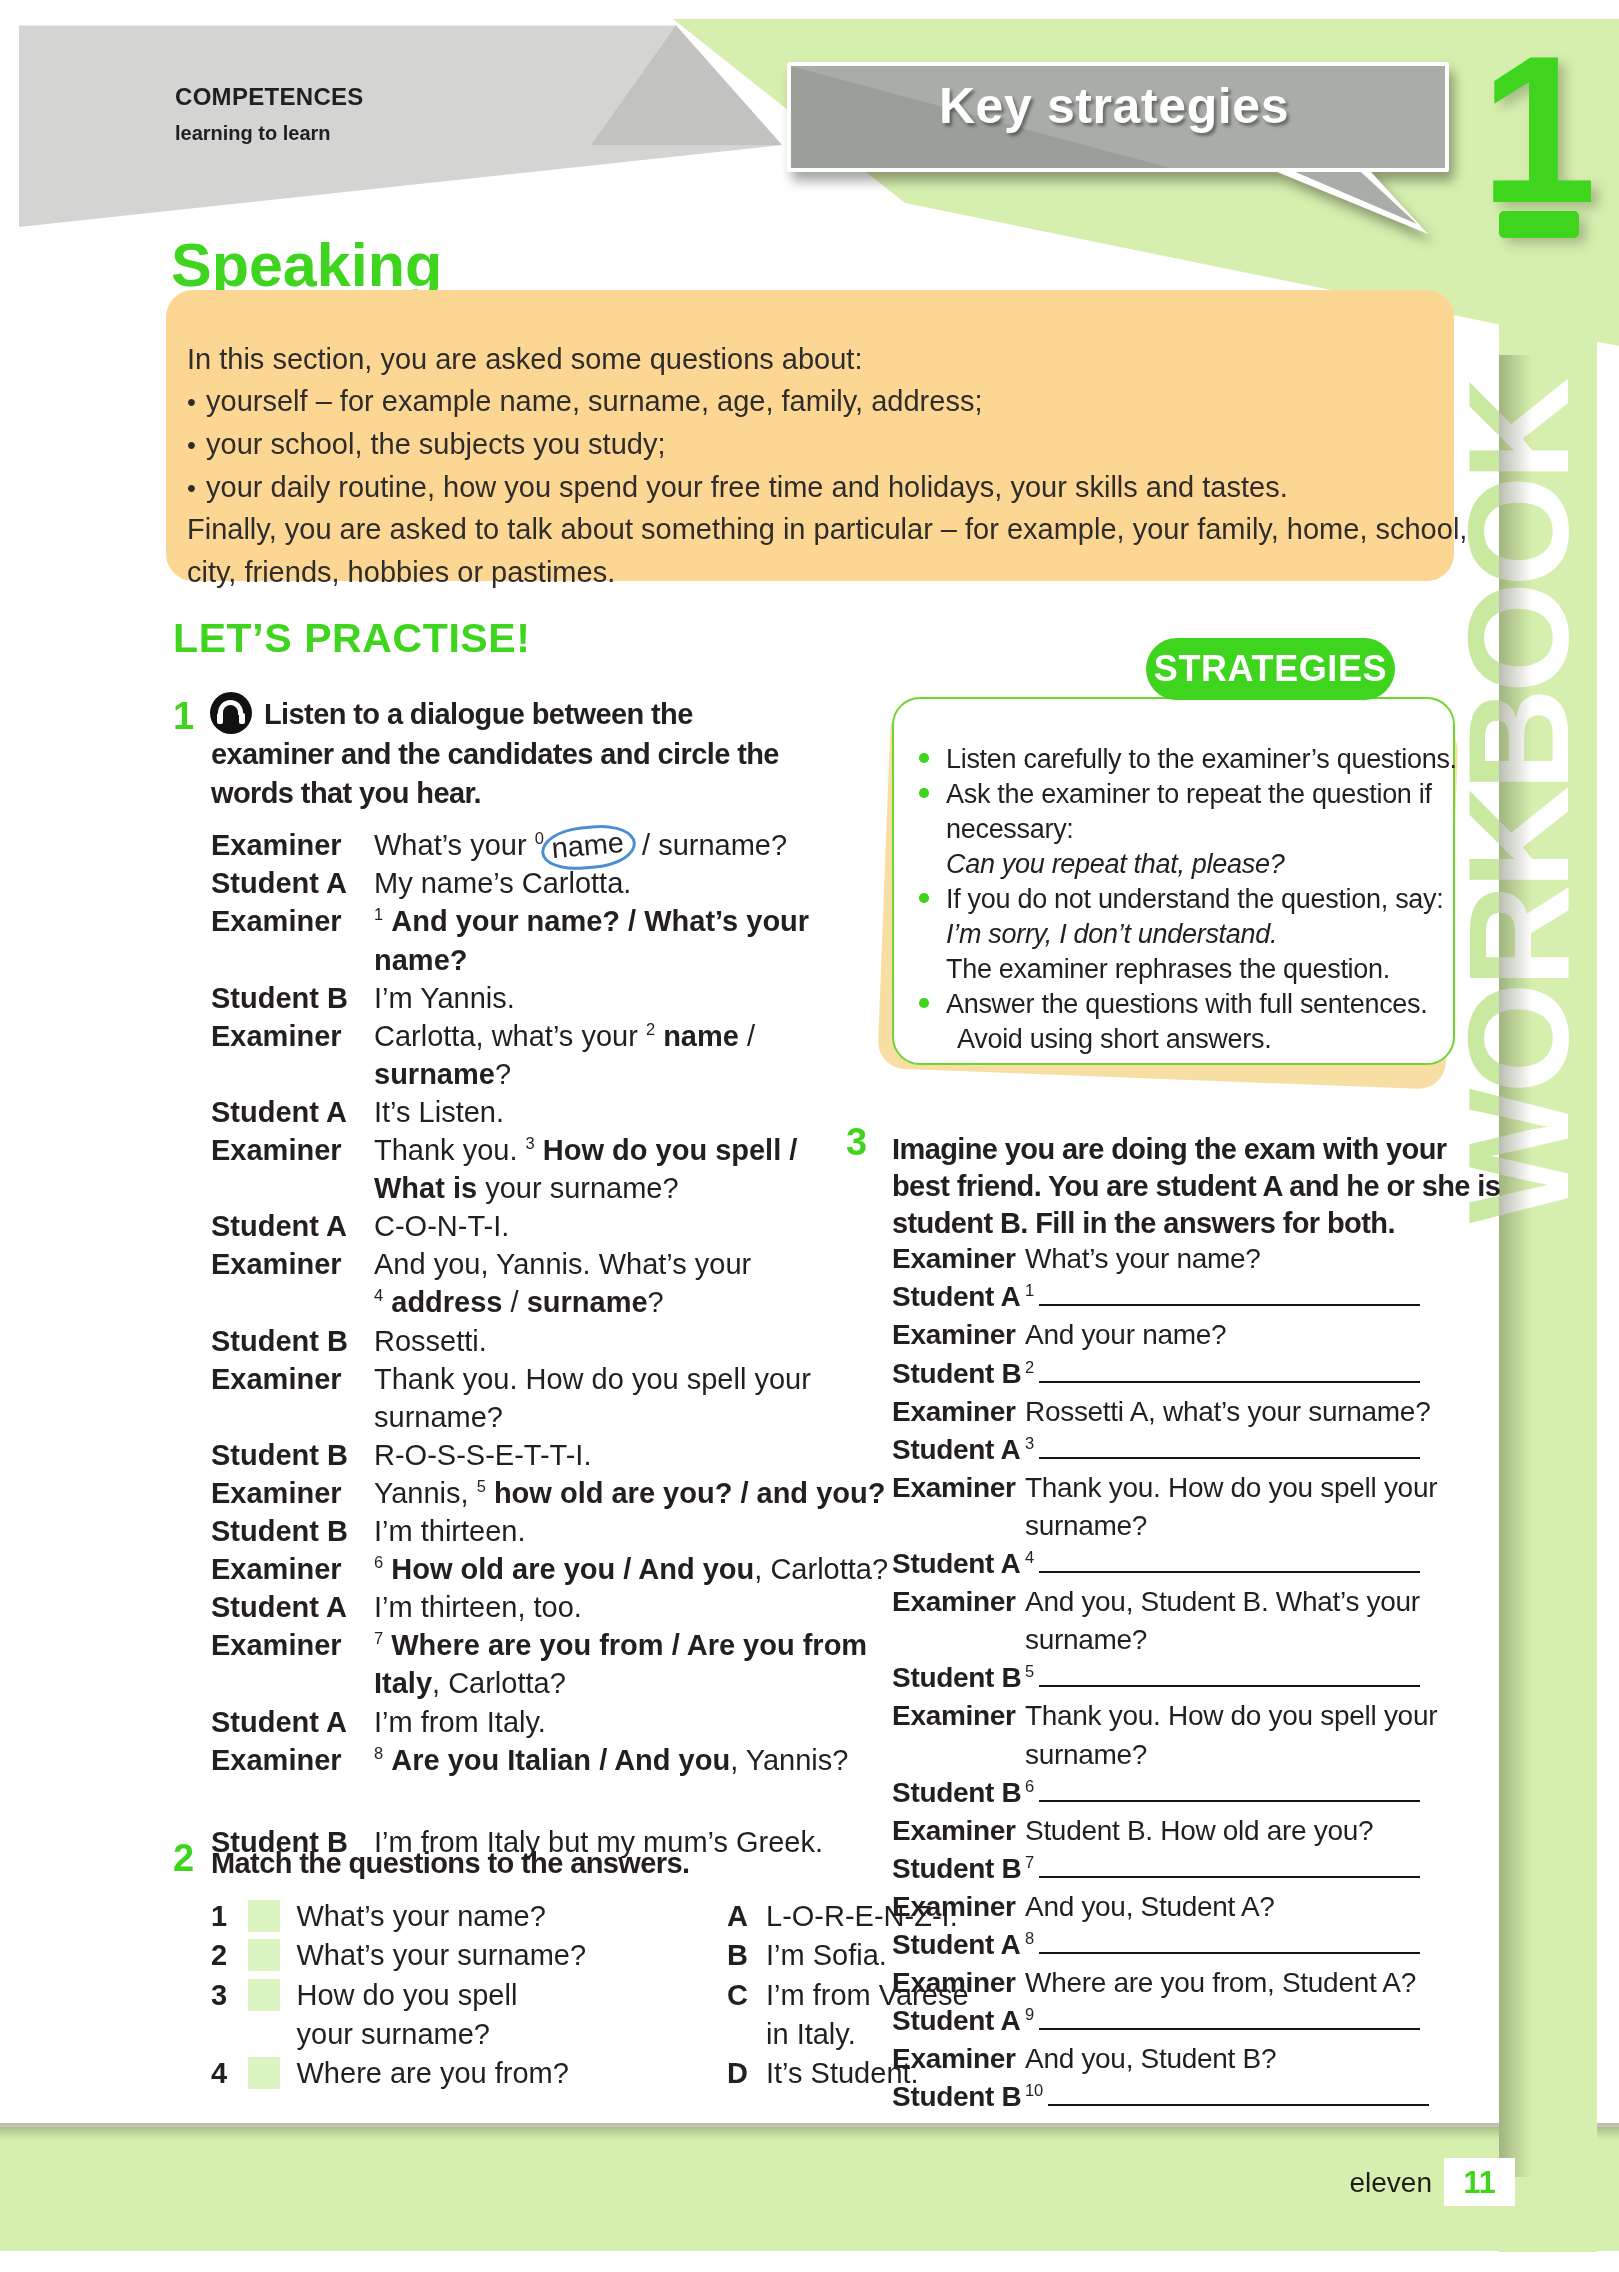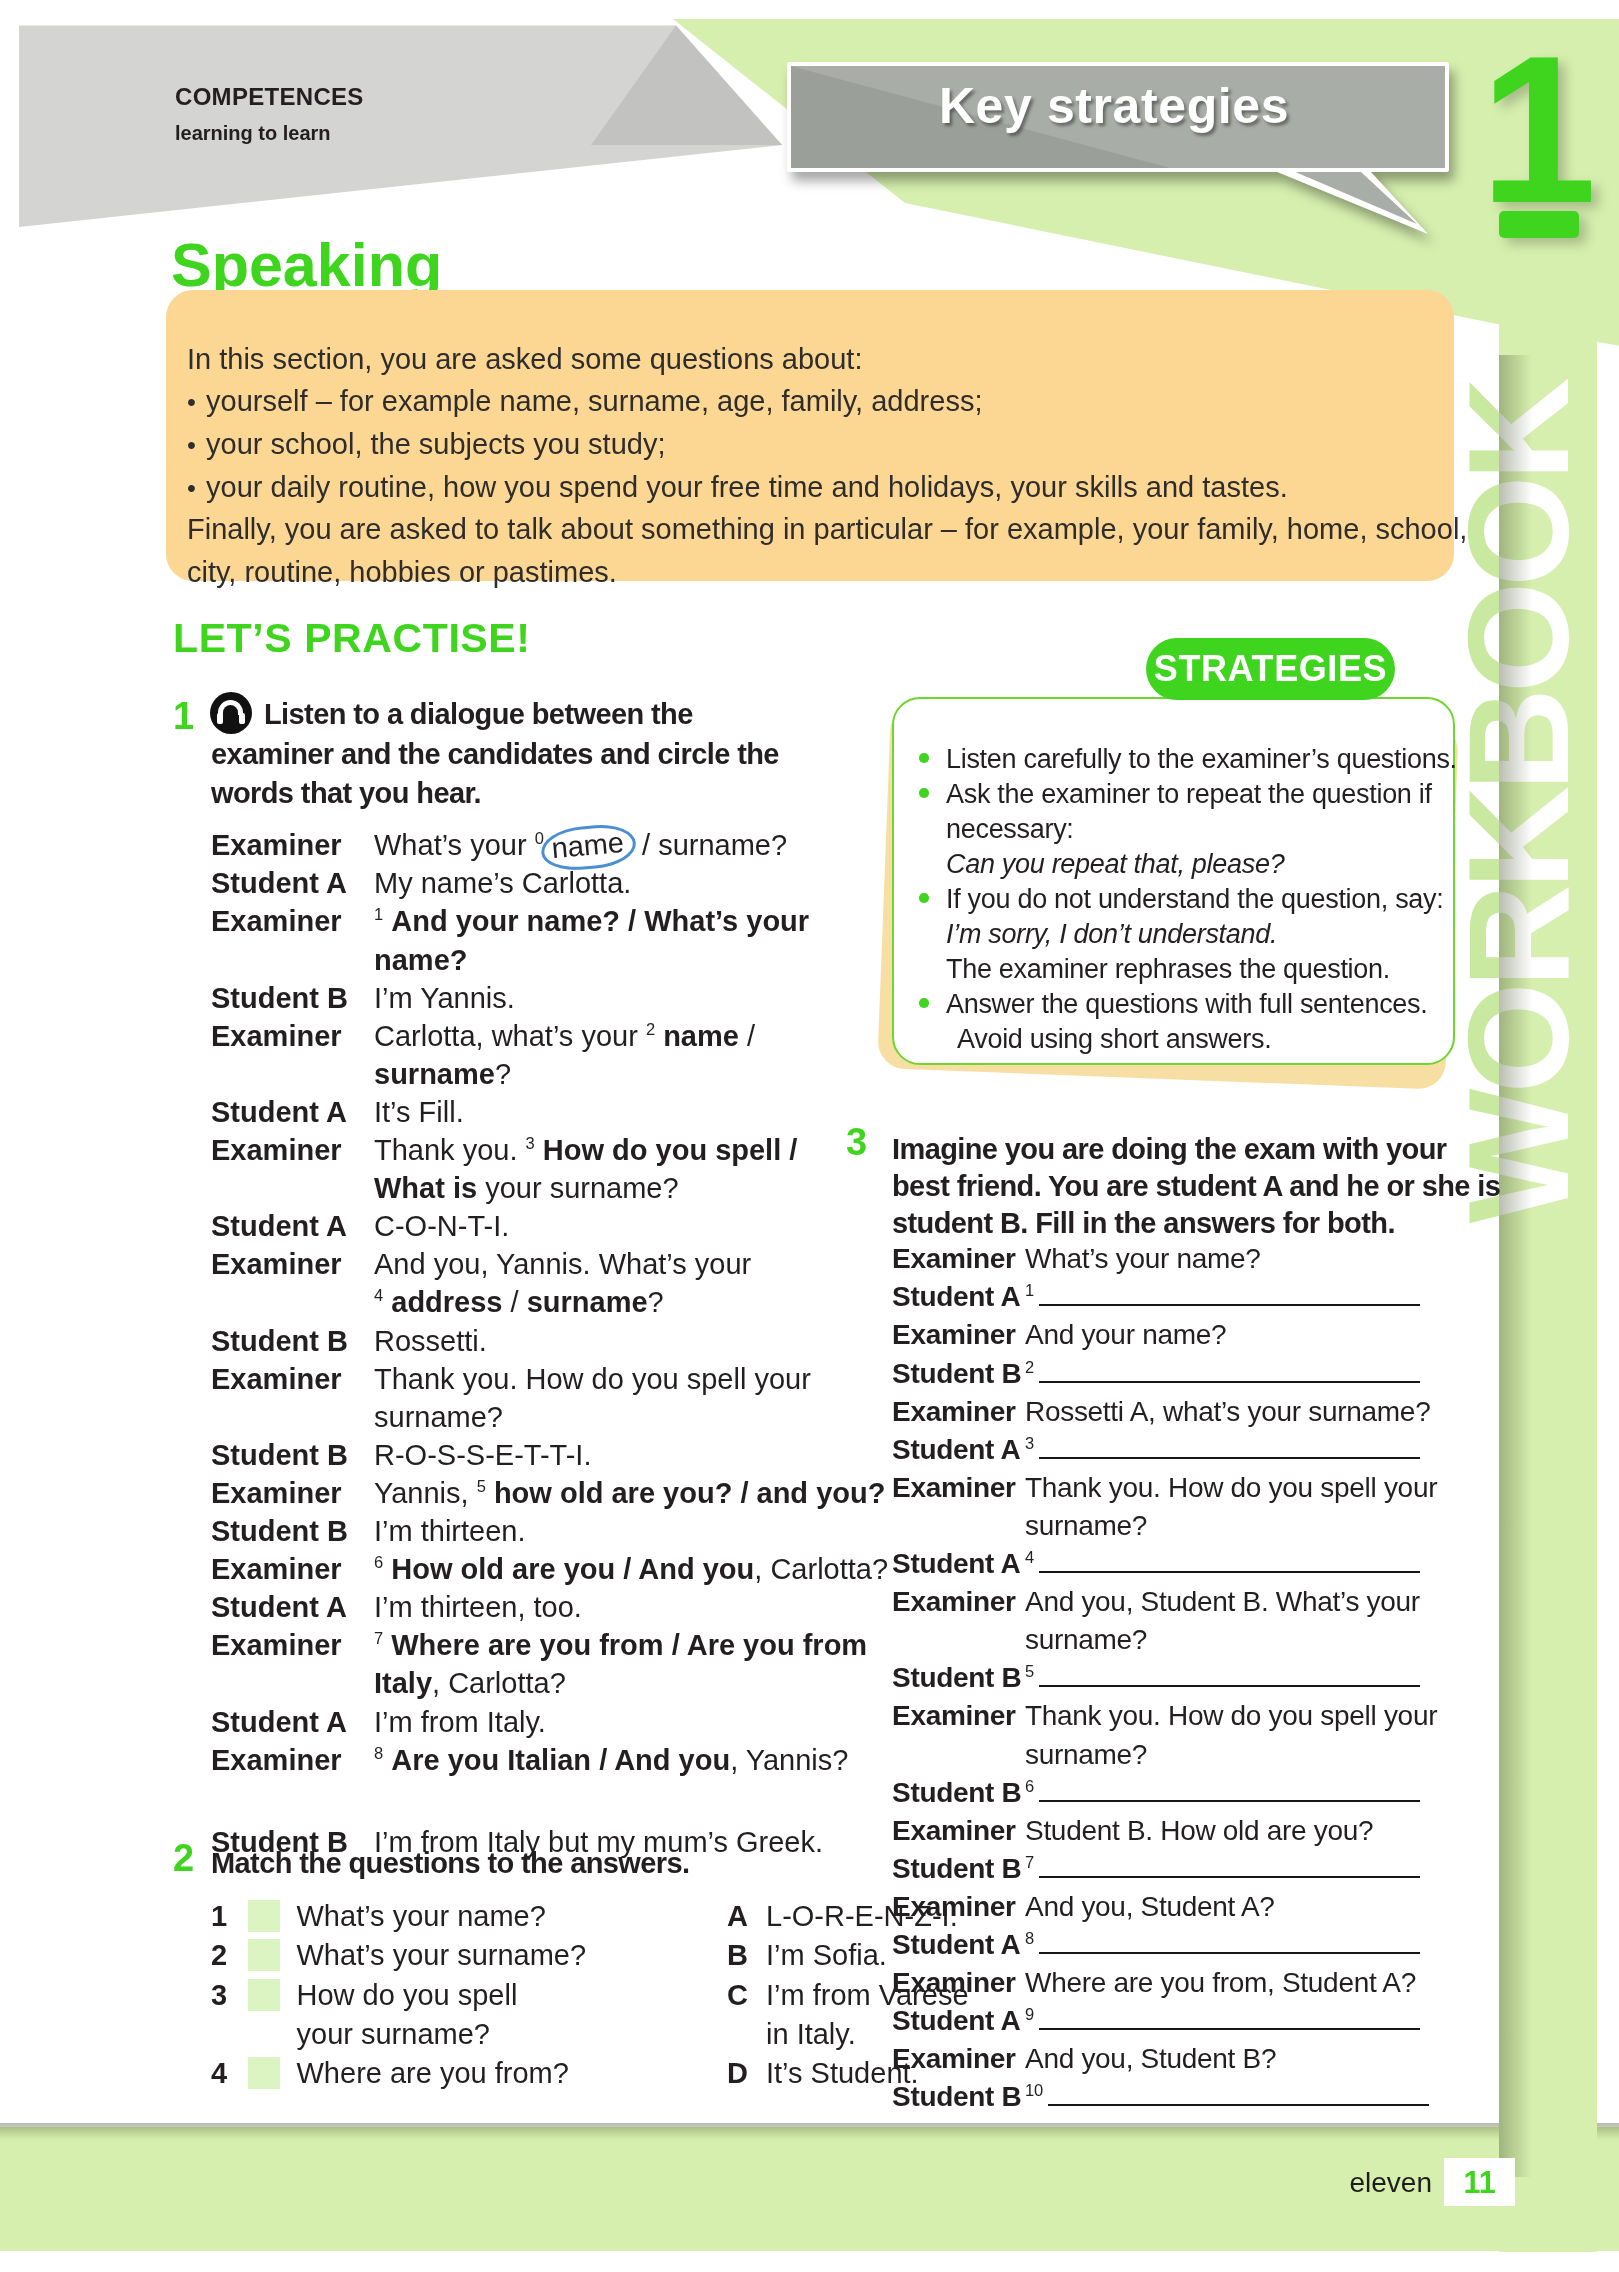--- a/index.html
+++ b/index.html
@@ -127,39 +127,39 @@
 
   <div class="abs" id="speaking">Speaking</div>
 
   <div class="abs" id="intro-box"></div>
   <div id="intro-rows">
       <div class="intro-row" style="top: 343px;"><span>In this section, you are asked some questions about:</span></div>
       <div class="intro-row" style="top: 385px;"><span class="dot2">•</span><span>yourself – for example name, surname, age, family, address;</span></div>
       <div class="intro-row" style="top: 428px;"><span class="dot2">•</span><span>your school, the subjects you study;</span></div>
       <div class="intro-row" style="top: 471px;"><span class="dot2">•</span><span>your daily routine, how you spend your free time and holidays, your skills and tastes.</span></div>
       <div class="intro-row" style="top: 513px;"><span>Finally, you are asked to talk about something in particular – for example, your family, home, school,</span></div>
-      <div class="intro-row" style="top: 556px;"><span>city, routine, hobbies or pastimes.</span></div>
+      <div class="intro-row" style="top: 556px;"><span>city, friends, hobbies or pastimes.</span></div>
     </div>
 
   <div class="abs" id="lets-practise">LET’S PRACTISE!</div>
 
   <div class="abs ex-num" id="ex1-num">1</div>
   <div class="abs" id="hp-icon"></div>
   <div class="abs instr" id="ex1-i0">Listen to a dialogue between the</div>
   <div class="abs instr" id="ex1-i1">examiner and the candidates and circle the</div>
   <div class="abs instr" id="ex1-i2">words that you hear.</div>
   <div id="ex1-dialogue">
       <div class="row" style="top: 829px;"><span class="lbl">Examiner</span><span><span>What’s your </span><sup>0</sup><span class="circ">name</span><span> / surname?</span></span></div>
       <div class="row" style="top: 867px;"><span class="lbl">Student A</span><span><span>My name’s Carlotta.</span></span></div>
       <div class="row" style="top: 905px;"><span class="lbl">Examiner</span><span><sup>1</sup><span> </span><span class="b ">And your name? / What’s your</span></span></div>
       <div class="row" style="top: 944px;"><span class="lbl"></span><span><span class="b ">name?</span></span></div>
       <div class="row" style="top: 982px;"><span class="lbl">Student B</span><span><span>I’m Yannis.</span></span></div>
       <div class="row" style="top: 1020px;"><span class="lbl">Examiner</span><span><span>Carlotta, what’s your </span><sup>2</sup><span> </span><span class="b ">name</span><span> /</span></span></div>
       <div class="row" style="top: 1058px;"><span class="lbl"></span><span><span class="b ">surname</span><span>?</span></span></div>
-      <div class="row" style="top: 1096px;"><span class="lbl">Student A</span><span><span>It’s Fill.</span></span></div>
+      <div class="row" style="top: 1096px;"><span class="lbl">Student A</span><span><span>It’s Listen.</span></span></div>
       <div class="row" style="top: 1134px;"><span class="lbl">Examiner</span><span><span>Thank you. </span><sup>3</sup><span> </span><span class="b ">How do you spell /</span></span></div>
       <div class="row" style="top: 1172px;"><span class="lbl"></span><span><span class="b ">What is</span><span> your surname?</span></span></div>
       <div class="row" style="top: 1210px;"><span class="lbl">Student A</span><span><span>C-O-N-T-I.</span></span></div>
       <div class="row" style="top: 1248px;"><span class="lbl">Examiner</span><span><span>And you, Yannis. What’s your</span></span></div>
       <div class="row" style="top: 1286px;"><span class="lbl"></span><span><sup>4</sup><span> </span><span class="b ">address</span><span> / </span><span class="b ">surname</span><span>?</span></span></div>
       <div class="row" style="top: 1325px;"><span class="lbl">Student B</span><span><span>Rossetti.</span></span></div>
       <div class="row" style="top: 1363px;"><span class="lbl">Examiner</span><span><span>Thank you. How do you spell your</span></span></div>
       <div class="row" style="top: 1401px;"><span class="lbl"></span><span><span>surname?</span></span></div>
       <div class="row" style="top: 1439px;"><span class="lbl">Student B</span><span><span>R-O-S-S-E-T-T-I.</span></span></div>
       <div class="row" style="top: 1477px;"><span class="lbl">Examiner</span><span><span>Yannis, </span><sup>5</sup><span> </span><span class="b ">how old are you? / and you?</span></span></div>

